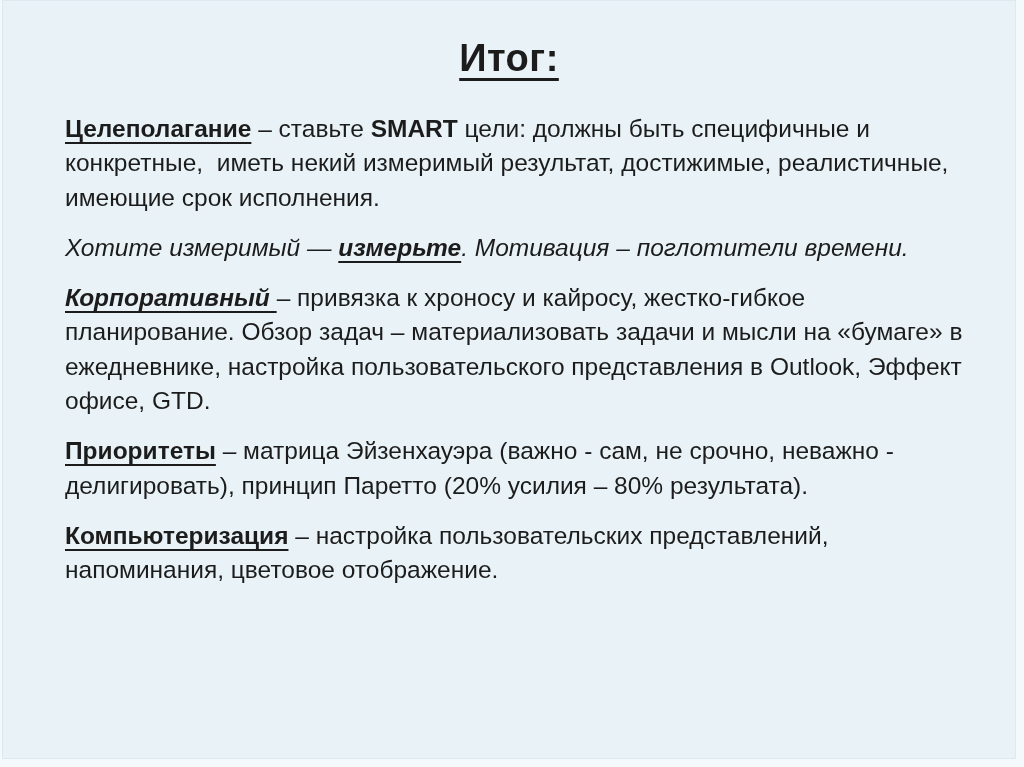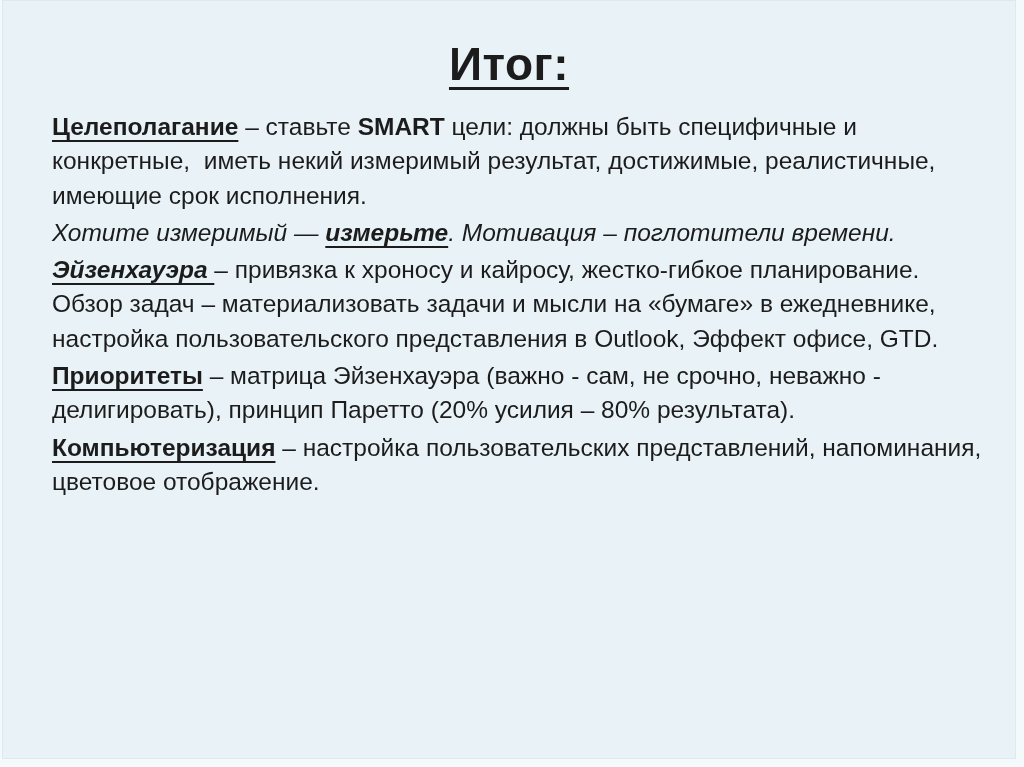--- a/index.html
+++ b/index.html
@@ -18,50 +18,50 @@
     right: 8px;
     bottom: 8px;
     background: var(--slide-bg, #e9f3f7);
     border: 1px solid #dceaf0;
     box-sizing: border-box;
     color: var(--text-color, #1c1c1c);
   }
   .slide-title {
     margin: 36px 0 10px 0;
     text-align: center;
-    font-size: 46px;
+    font-size: 38px;
     font-weight: bold;
     text-decoration: underline;
     text-underline-offset: 7px;
     text-decoration-thickness: 3px;
     color: var(--text-color, #1c1c1c);
     letter-spacing: 0.5px;
   }
   .slide-body {
     padding: 6px 18px 0 46px;
     font-size: 24.5px;
     line-height: 34.3px;
   }
   .slide-body p {
-    margin: 3px;
+    margin: 16px;
     white-space: pre-wrap;
   }
   .slide-body .b { font-weight: bold; }
   .slide-body .i { font-style: italic; }
   .slide-body .u {
     text-decoration: underline;
     text-underline-offset: 5px;
     text-decoration-thickness: 2px;
   }
 </style>
 </head>
 <body>
 
 <div class="slide">
   <h1 class="slide-title">Итог:</h1>
   <div class="slide-body">
       <p><span class="b u">Целеполагание</span><span> – ставьте </span><span class="b">SMART</span><span> цели: должны быть специфичные и конкретные,  иметь некий измеримый результат, достижимые, реалистичные, имеющие срок исполнения.</span></p>
       <p><span class="i">Хотите измеримый — </span><span class="b i u">измерьте</span><span class="i">. Мотивация – поглотители времени.</span></p>
-      <p><span class="b i u">Эйзенхауэра </span><span>– привязка к хроносу и кайросу, жестко-гибкое планирование. Обзор задач – материализовать задачи и мысли на «бумаге» в ежедневнике, настройка пользовательского представления в Outlook, Эффект офисе, GTD.</span></p>
+      <p><span class="b i u">Корпоративный </span><span>– привязка к хроносу и кайросу, жестко-гибкое планирование. Обзор задач – материализовать задачи и мысли на «бумаге» в ежедневнике, настройка пользовательского представления в Outlook, Эффект офисе, GTD.</span></p>
       <p><span class="b u">Приоритеты</span><span> – матрица Эйзенхауэра (важно - сам, не срочно, неважно - делигировать), принцип Паретто (20% усилия – 80% результата).</span></p>
       <p><span class="b u">Компьютеризация</span><span> – настройка пользовательских представлений, напоминания, цветовое отображение.</span></p>
     </div>
 </div>
 
 </body></html>

